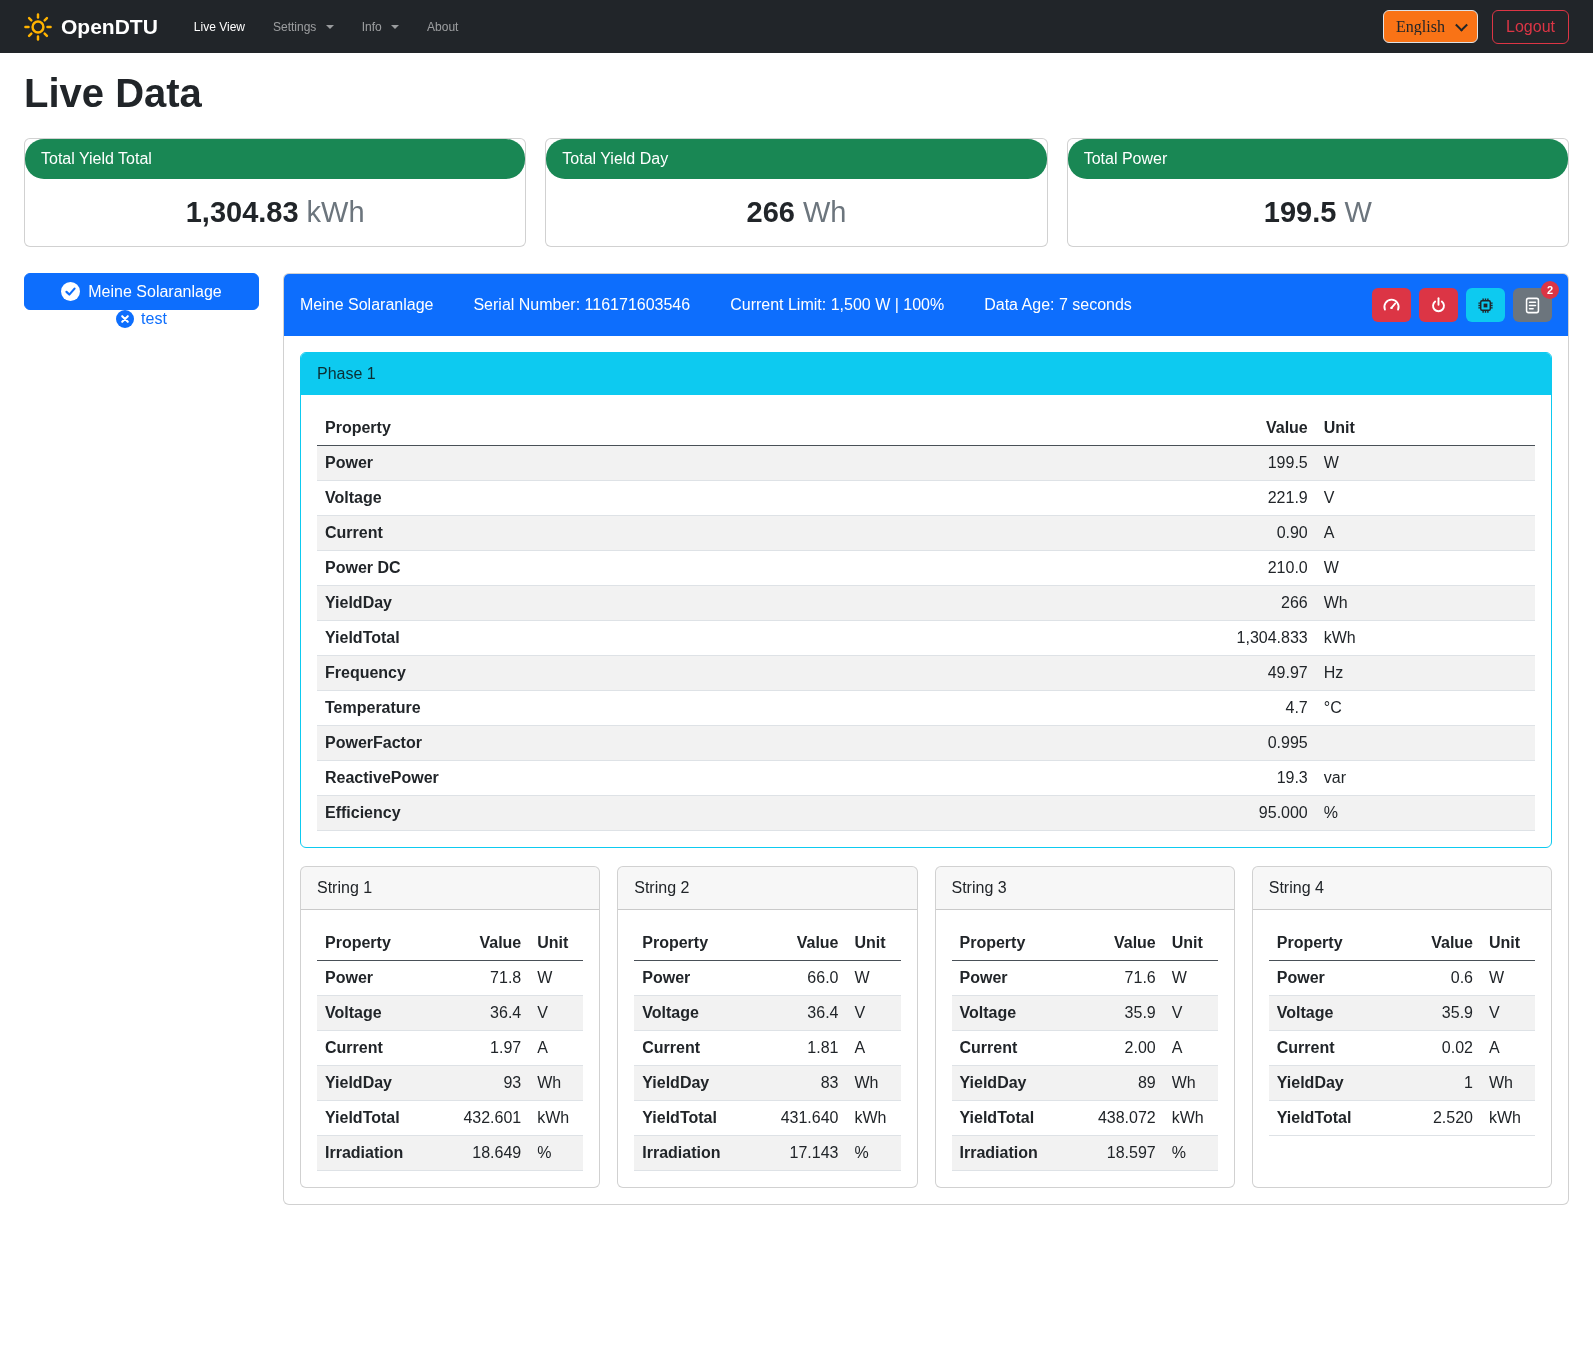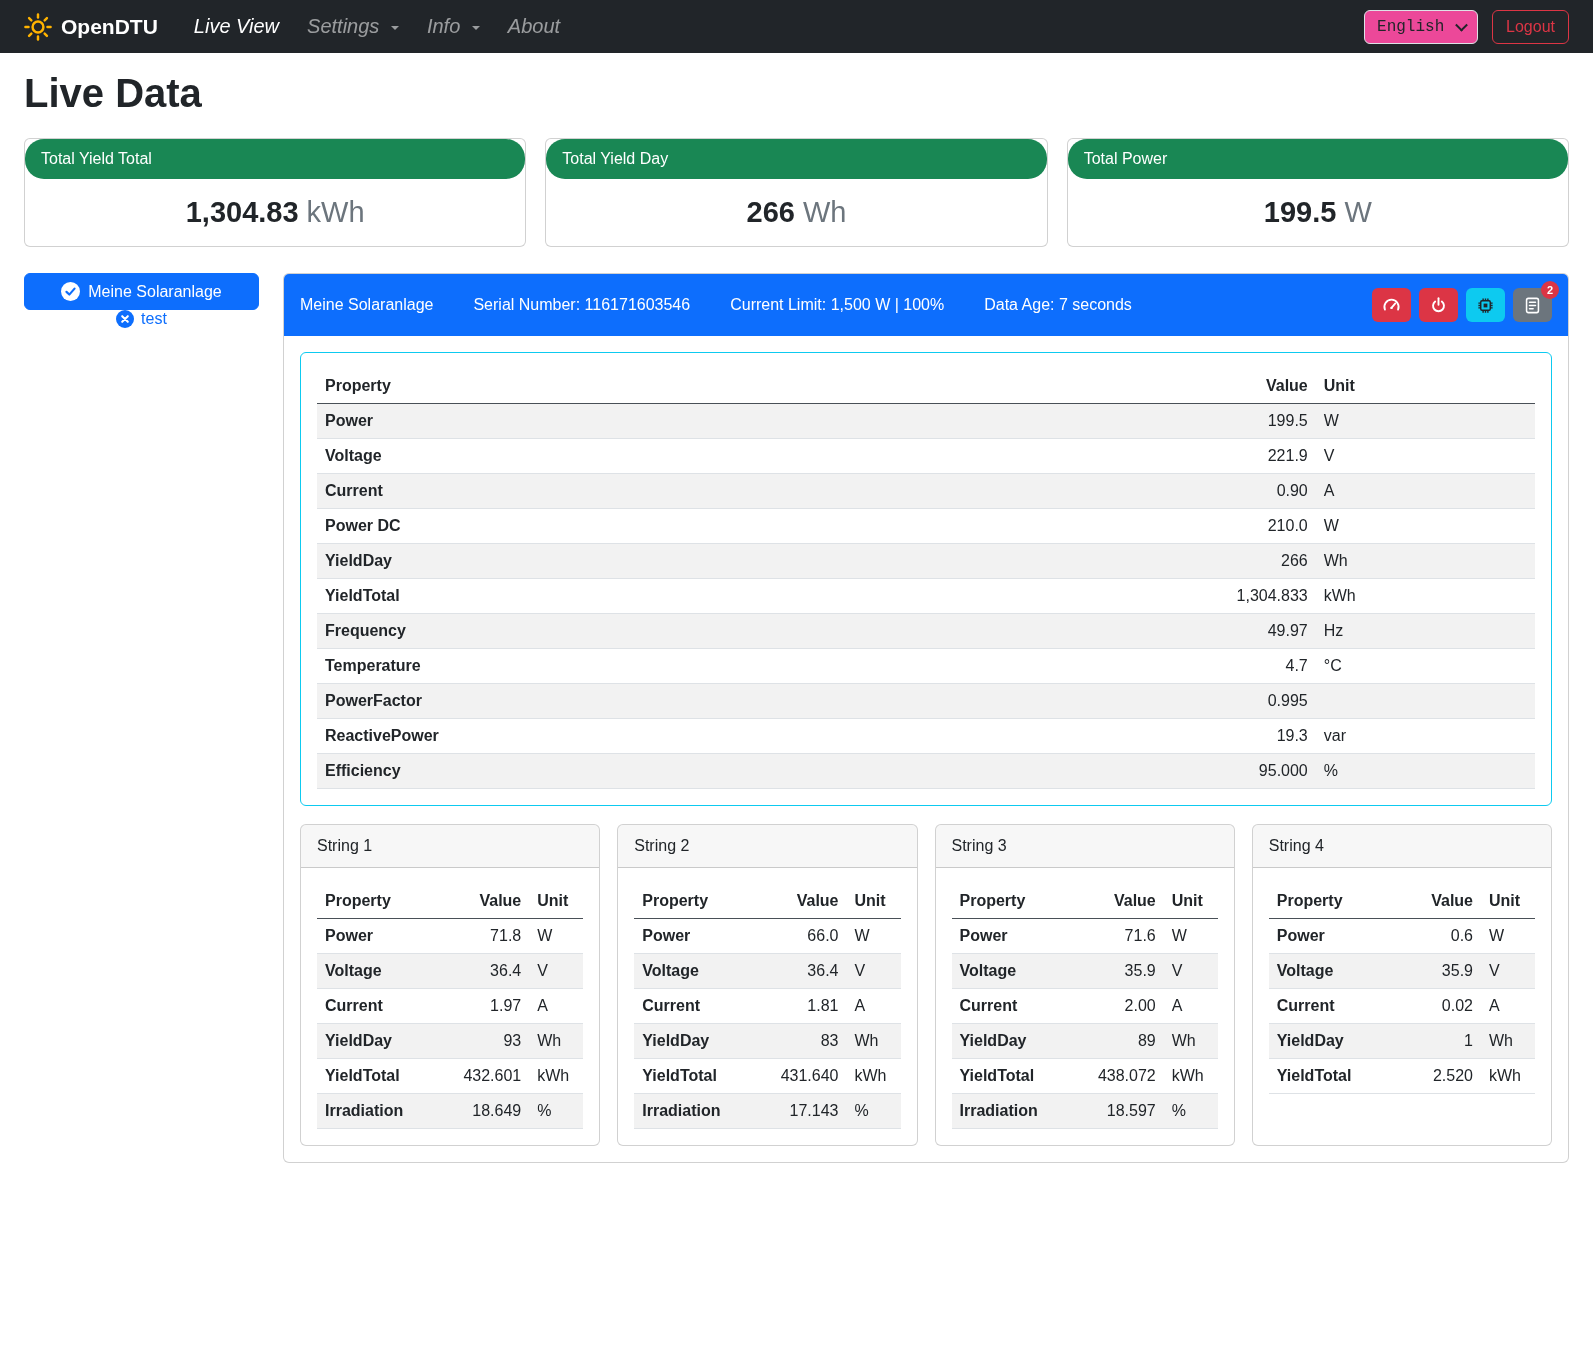--- a/index.html
+++ b/index.html
@@ -28,24 +28,23 @@
     font-weight: 700;
     text-decoration: none;
     margin-right: 22px;
     cursor: pointer;
   }
   .nav-links { display: flex; align-items: center; }
   .nav-link {
     color: rgba(255,255,255,.55);
     text-decoration: none;
     padding: 8px 14px;
-    font-size: 20px;
+    font-size: 12px;
     cursor: pointer;
     white-space: nowrap;
-    font-style: italic;
   }
   .nav-link.active { color: #fff; }
   .caret {
     display: inline-block;
     margin-left: 6px;
     vertical-align: middle;
     border-top: 4px solid currentColor;
     border-left: 4px solid transparent;
     border-right: 4px solid transparent;
   }
@@ -62,23 +61,23 @@
     transform: translateY(-70%) rotate(45deg);
     pointer-events: none;
   }
   .lang-select {
     appearance: none;
     -webkit-appearance: none;
     border: 1px solid #dee2e6;
     border-radius: 6px;
     padding: 7px 32px 7px 12px;
     font-size: 16px;
-    background: #ec4899;
+    background: #f97316;
     color: #212529;
-    font-family: Liberation Mono, monospace;
+    font-family: Liberation Serif, serif;
     cursor: pointer;
   }
   .logout-btn {
     background: transparent;
     border: 1px solid #dc3545;
     color: #dc3545;
     border-radius: 6px;
     padding: 7px 13px;
     font-size: 16px;
     font-family: inherit;
@@ -386,20 +385,21 @@
               <line x1="5.5" y1="10.8" x2="8.5" y2="10.8"></line>
             </svg>
             <span class="evt-badge">2</span>
           </button>
         </div>
       </div>
 
       <div class="panel-body">
 
         <div class="phase-card">
+          <div class="phase-header">Phase 1</div>
           <div class="phase-body">
             <table class="data-table phase-table stripe-odd">
               <colgroup>
                   <col class="c-prop">
                   <col class="c-val">
                   <col class="c-unit">
                 </colgroup>
               <thead>
                 <tr>
                   <th>Property</th>

